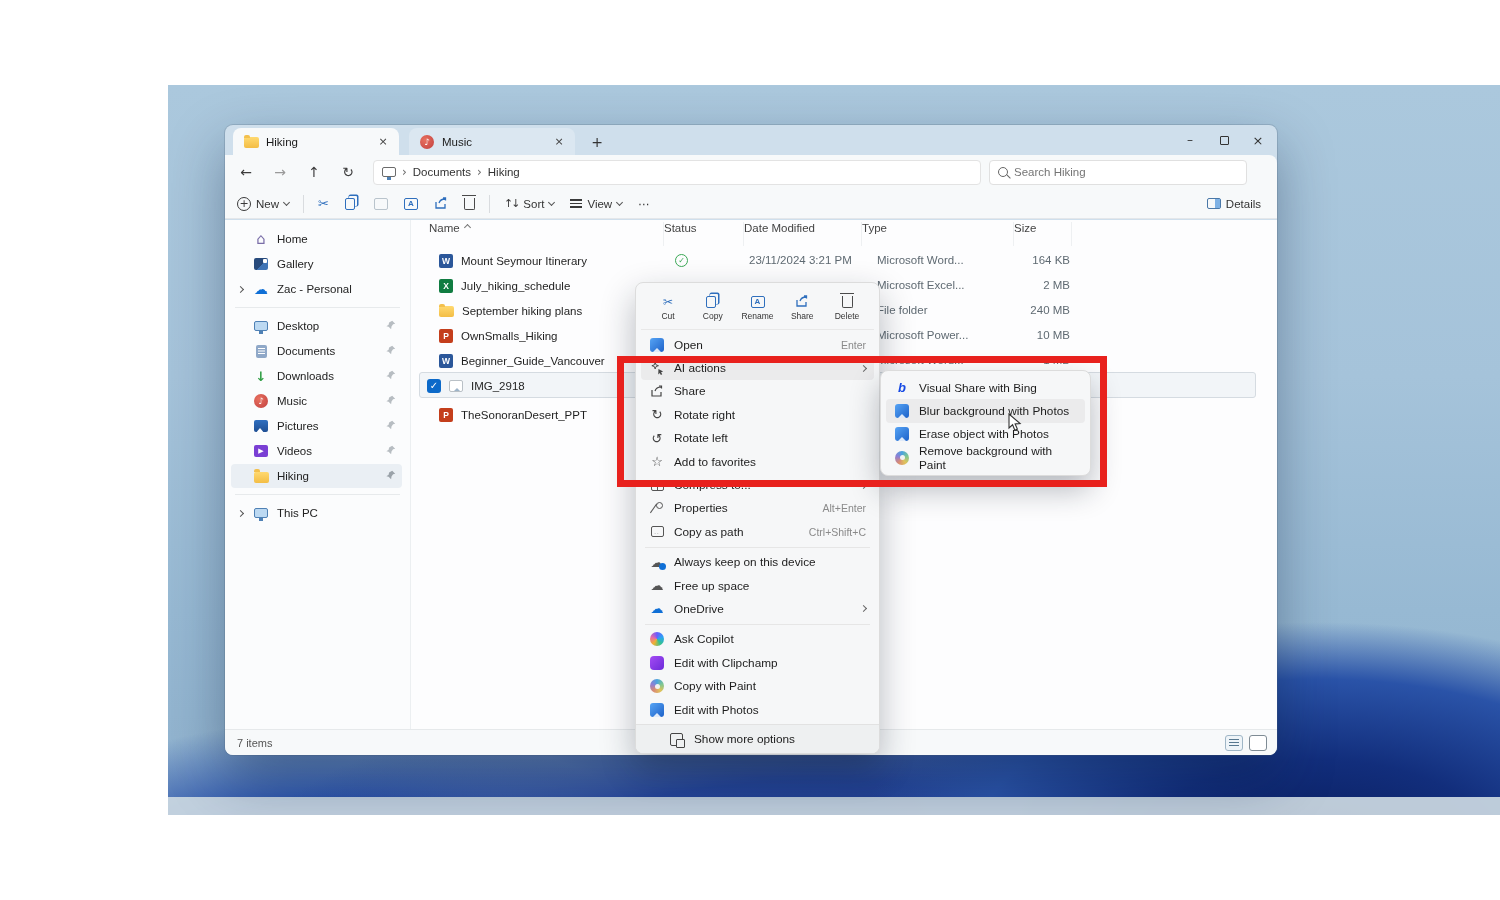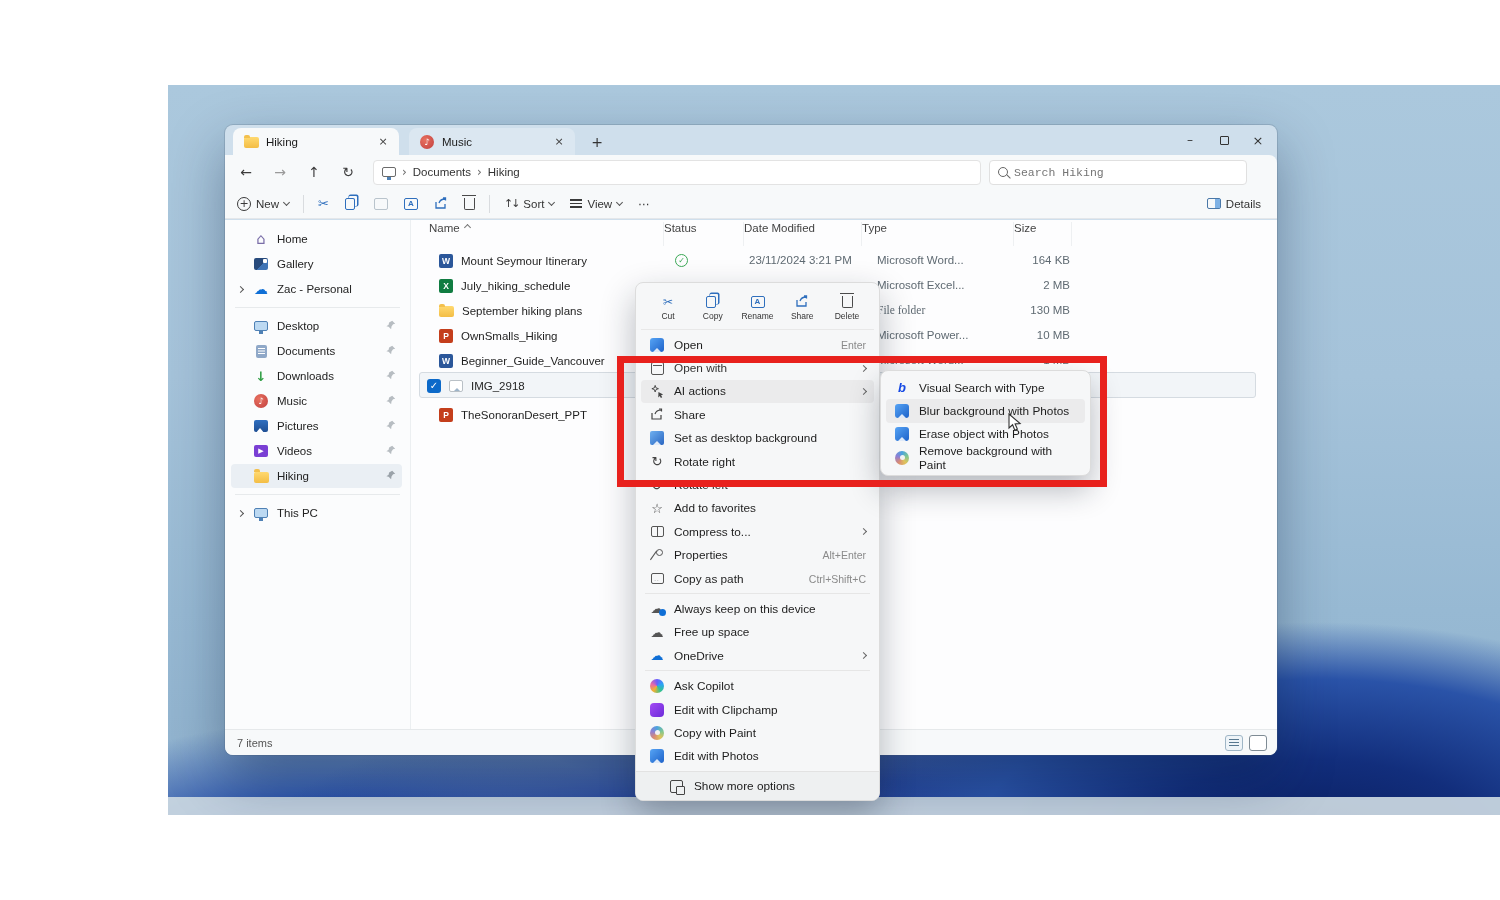--- a/index.html
+++ b/index.html
@@ -32,21 +32,21 @@
   .wc { width:34px; height:30px; display:flex; align-items:center; justify-content:center; color:#333; font-size:12px; }
   .wc .maxbox { width:9px; height:9px; border:1.1px solid #333; border-radius:1px; }
 
   
   .navbar { position:absolute; left:0; top:30px; width:100%; height:34px; background:#f7f9fa; display:flex; align-items:center; border-radius:0 8px 0 0; }
   .navbtn { width:26px; height:24px; margin-left:8px; display:flex; align-items:center; justify-content:center; font-size:14px; color:#3c3c3c; border-radius:4px; }
   .navbtn.dim { color:#9a9a9a; }
   .addressbar { margin-left:12px; width:608px; height:25px; background:#fff; border:1px solid #e3e3e3; border-radius:4px; display:flex; align-items:center; gap:6px; padding:0 8px; font-size:11.5px; color:#333; }
   .crumb-sep { color:#666; font-size:12px; }
   .searchbar { margin-left:8px; width:258px; height:25px; background:#fff; border:1px solid #e0e0e0; border-radius:4px; display:flex; align-items:center; gap:6px; padding:0 8px; }
-  .searchbar input { border:none; outline:none; font-size:11.5px; color:#767676; width:100%; background:transparent; font-family:Liberation Mono, monospace; }
+  .searchbar input { border:none; outline:none; font-size:11.5px; color:#767676; width:100%; background:transparent; font-family:Liberation Sans, sans-serif; }
   .mag { width:10px; height:10px; border:1.4px solid #666; border-radius:50%; position:relative; flex:none; }
   .mag::after { content:''; position:absolute; width:5px; height:1.4px; background:#666; transform:rotate(45deg); right:-4px; bottom:-1px; }
 
   
   .toolbar { position:absolute; left:0; top:64px; width:100%; height:30px; background:#f7f9fa; border-bottom:1px solid #e4e7ea; display:flex; align-items:center; font-size:11.5px; color:#333; }
   .tbtn { display:flex; align-items:center; gap:5px; padding:0 8px; height:26px; border-radius:4px; }
   .tdiv { width:1px; height:18px; background:#d9dcdf; margin:0 6px; }
   .plus-circ { width:14px; height:14px; border:1.3px solid #3a3a3a; border-radius:50%; display:flex; align-items:center; justify-content:center; font-size:11px; line-height:1; color:#3a3a3a; }
   .chev-d { width:5px; height:5px; border-right:1.2px solid #555; border-bottom:1.2px solid #555; transform:rotate(45deg); margin-top:-3px; }
   .tico { font-size:13px; color:#2f6fbd; }
@@ -388,22 +388,22 @@
           <span class="file-ic fk-excel">X</span>
           <span class="fname">July_hiking_schedule</span>
         </div>
         <div class="fcell" style="left:466px; top:59px;">Microsoft Excel...</div>
         <div class="fcell" style="left:603px; top:59px; width:56px; text-align:right;">2 MB</div>
 
         <div class="frow" style="left:28px; top:78px;justify-content:space-between;">
           <span class="ic-folder"></span>
           <span class="fname">September hiking plans</span>
         </div>
-        <div class="fcell" style="left:466px; top:84px;font-family:Liberation Serif, serif;">File folder</div>
-        <div class="fcell" style="left:603px; top:84px; width:56px; text-align:right;">130 MB</div>
+        <div class="fcell" style="left:466px; top:84px;">File folder</div>
+        <div class="fcell" style="left:603px; top:84px; width:56px; text-align:right;">240 MB</div>
 
         <div class="frow" style="left:28px; top:103px;">
           <span class="file-ic fk-powerpoint">P</span>
           <span class="fname">OwnSmalls_Hiking</span>
         </div>
         <div class="fcell" style="left:466px; top:109px;">Microsoft Power...</div>
         <div class="fcell" style="left:603px; top:109px; width:56px; text-align:right;">10 MB</div>
 
         <div class="frow" style="left:28px; top:128px;">
           <span class="file-ic fk-word">W</span>
@@ -473,53 +473,40 @@
       </div>
     </div>
 
     <div class="mitem">
       <span class="mico">
           <span class="mi-photos"></span>
         </span>
       <span>Open</span>
       <span class="msc">Enter</span>
     </div>
-    <div class="mitem obscured">
-      <span class="mico">
-          <span class="mi-openwith"></span>
-        </span>
-      <span>Open with</span>
-      <span class="msub"></span>
-    </div>
     <div class="mitem hl">
       <span class="mico">
         <svg width="15" height="15" viewBox="0 0 16 16">
             <path d="M5.5 1.5l.9 2.6 2.6.9-2.6.9-.9 2.6-.9-2.6L2 5l2.6-.9z" fill="none" stroke="#444" stroke-width="1"></path>
             <path d="M9 8.5l5 2.8-2.2.6 1.2 2.3-1.4.8-1.2-2.3-1.6 1.6z" fill="#444"></path>
           </svg>
       </span>
       <span>AI actions</span>
       <span class="msub"></span>
     </div>
     <div class="mitem">
       <span class="mico">
           <svg width="14" height="13" viewBox="0 0 14 13">
             <path d="M2 5v6h9V7" fill="none" stroke="#444" stroke-width="1.2"></path>
             <path d="M5 6c1-3 3-4 6-4M9 1h2.5v2.5" fill="none" stroke="#444" stroke-width="1.2"></path>
           </svg>
         </span>
       <span>Share</span>
     </div>
     <div class="mitem">
-      <span class="mico">
-          <span class="mi-photos" style="background:linear-gradient(135deg,#6fb0f0,#2a66c2); border-radius:2px;"></span>
-        </span>
-      <span>Set as desktop background</span>
-    </div>
-    <div class="mitem">
       <span class="mico glyph">↻</span>
       <span>Rotate right</span>
     </div>
     <div class="mitem">
       <span class="mico glyph">↺</span>
       <span>Rotate left</span>
     </div>
     <div class="mitem">
       <span class="mico glyph">☆</span>
       <span>Add to favorites</span>
@@ -593,21 +580,21 @@
         </span>
       <span>Show more options</span>
     </div>
   </div>
 
   <div id="aisubmenu">
     <div class="mitem">
       <span class="mico">
           <span class="mi-bing">b</span>
         </span>
-      <span>Visual Search with Type</span>
+      <span>Visual Share with Bing</span>
     </div>
     <div class="mitem hl">
       <span class="mico">
           <span class="mi-photos"></span>
         </span>
       <span>Blur background with Photos</span>
     </div>
     <div class="mitem">
       <span class="mico">
           <span class="mi-photos"></span>

